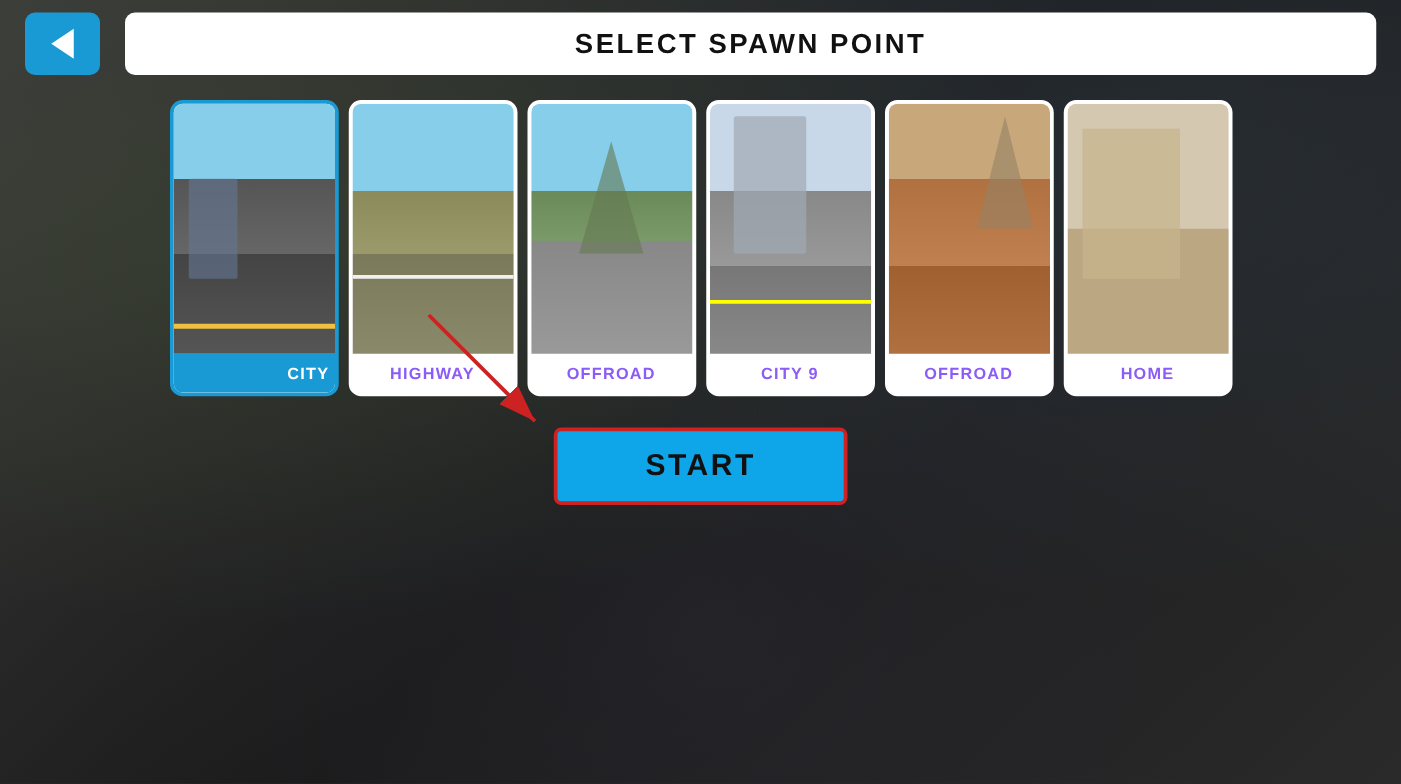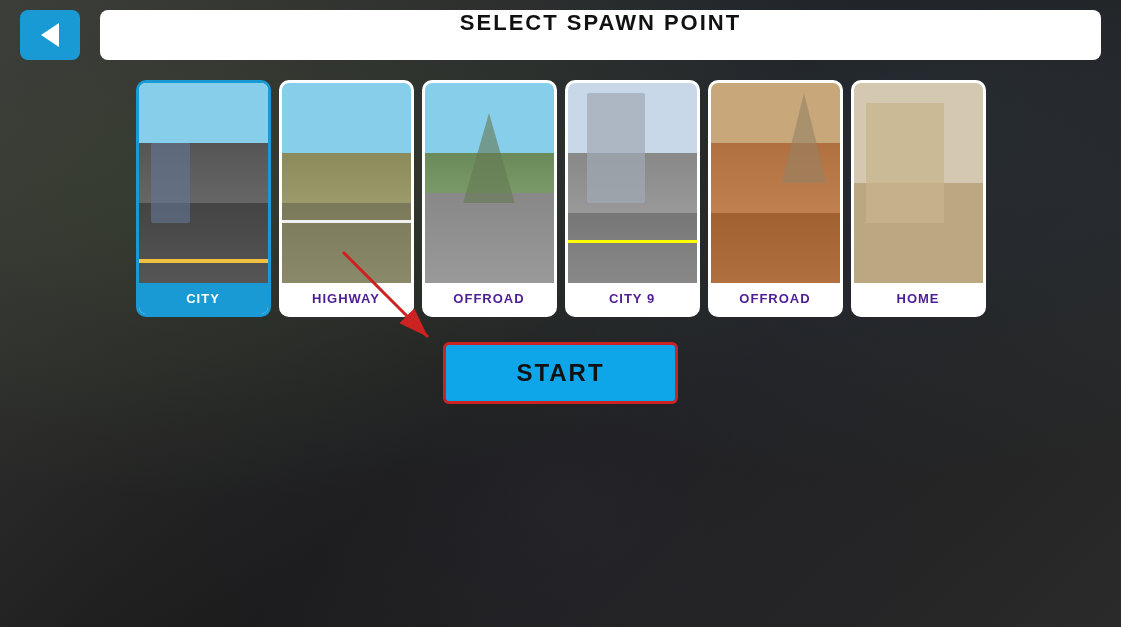--- a/index.html
+++ b/index.html
@@ -61,21 +61,21 @@
       border-right: 18px solid white;
     }
 
     .title-box {
       flex: 1;
       margin-left: 20px;
       background: white;
       border-radius: 8px;
       height: 50px;
       display: flex;
-      align-items: flex-start;
+      align-items: center;
       justify-content: center;
     }
 
     .title-text {
       font-size: 22px;
       font-weight: bold;
       letter-spacing: 2px;
       color: #111;
     }
 
@@ -259,27 +259,28 @@
       height: 60%;
       background: rgba(200,180,140,0.7);
     }
 
     .card-label {
       text-align: center;
       padding: 8px 4px;
       font-size: 13px;
       font-weight: bold;
       letter-spacing: 1px;
-      color: #4c1d95;
+      color: #8b5cf6;
       background: white;
     }
 
     .card-label.selected-label {
       background: #1a9ad4;
       color: white;
+      text-align: right;
     }
 
     
     .bottom-area {
       position: relative;
       z-index: 10;
       display: flex;
       justify-content: center;
       align-items: center;
       padding-top: 15px;

